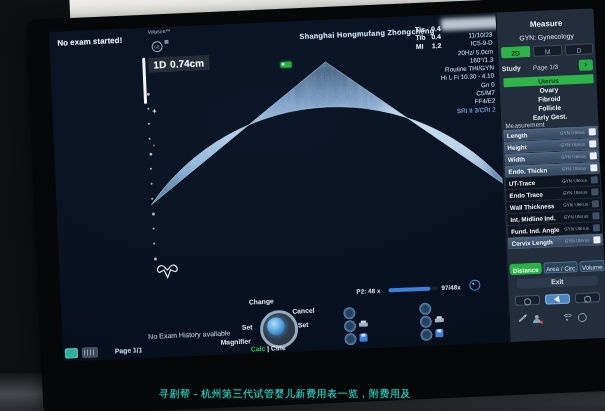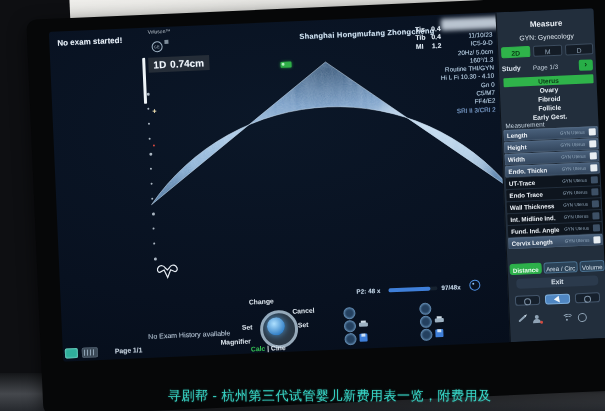--- a/index.html
+++ b/index.html
@@ -12,21 +12,21 @@
   .s{position:absolute;}
 
   
   .wall{top:-18px;left:70px;width:620px;height:48px;
     background:linear-gradient(180deg,#f2f1ee,#cfd0cc);
     transform:rotate(-2.5deg);}
   .desk-right{right:-6px;bottom:-4px;width:96px;height:86px;background:#c9c9c4;
     transform:rotate(-2.5deg);}
   .stand{bottom:0;left:0;width:605px;height:38px;
     background:linear-gradient(180deg,#141619,#45484d 55%,#26292e);}
-  .caption{left:168px;top:387px;width:340px;color:#38d5c6;font-size:13px;
+  .caption{left:159px;top:387px;width:340px;color:#38d5c6;font-size:10px;
     letter-spacing:.5px;text-shadow:0 0 2px rgba(56,213,198,.5);z-index:9;}
 
   
   .monitor{left:32px;top:2px;width:584px;height:396px;
     transform:rotate(-2.5deg);transform-origin:70% 35%;
     background:#060708;border-radius:10px;z-index:2;
     box-shadow:0 6px 18px rgba(0,0,0,.6);}
   .screen{left:22px;top:13px;width:545px;height:330px;position:absolute;
     background:radial-gradient(120% 100% at 40% 30%,#0b1728 0%,#081120 55%,#050c18 100%);
     border-radius:3px;overflow:hidden;color:#dbe5ee;}

